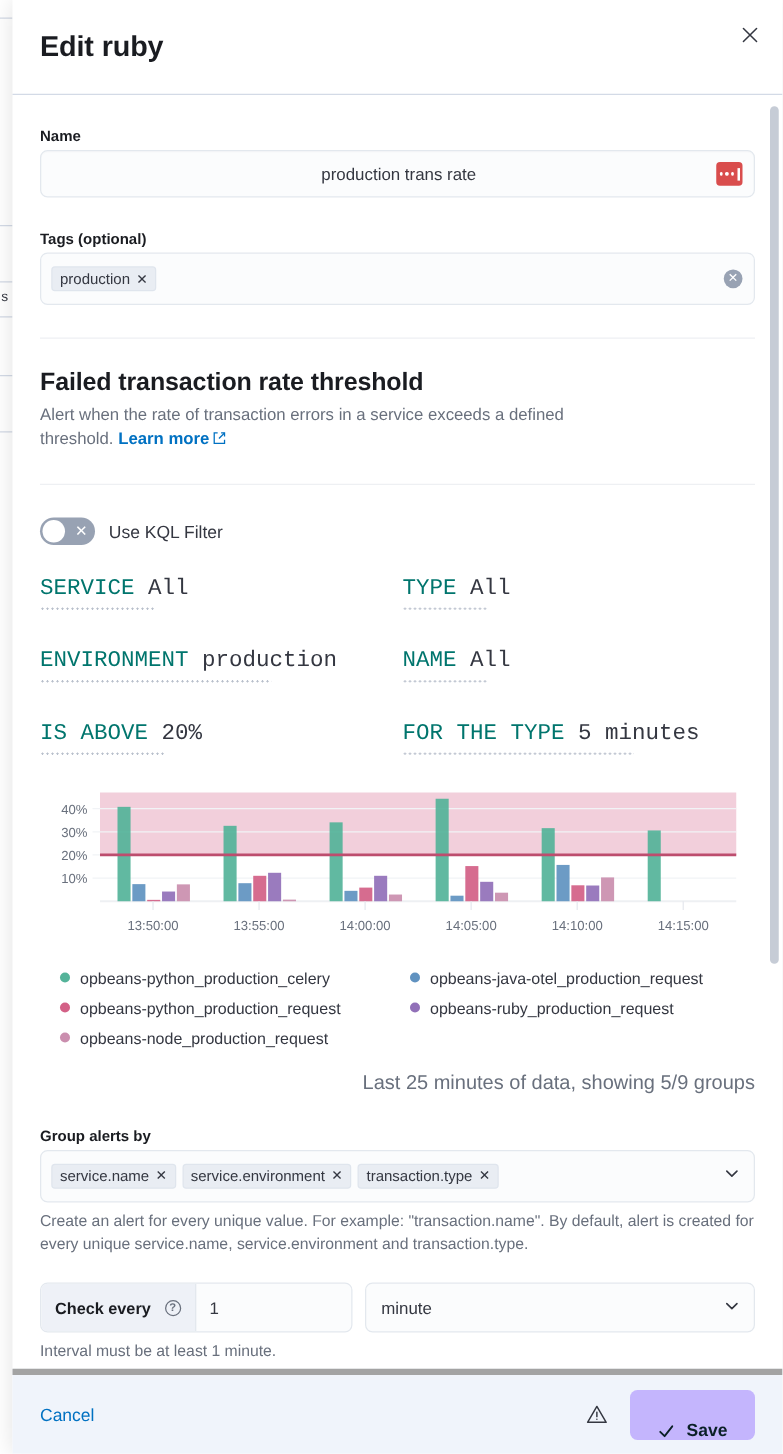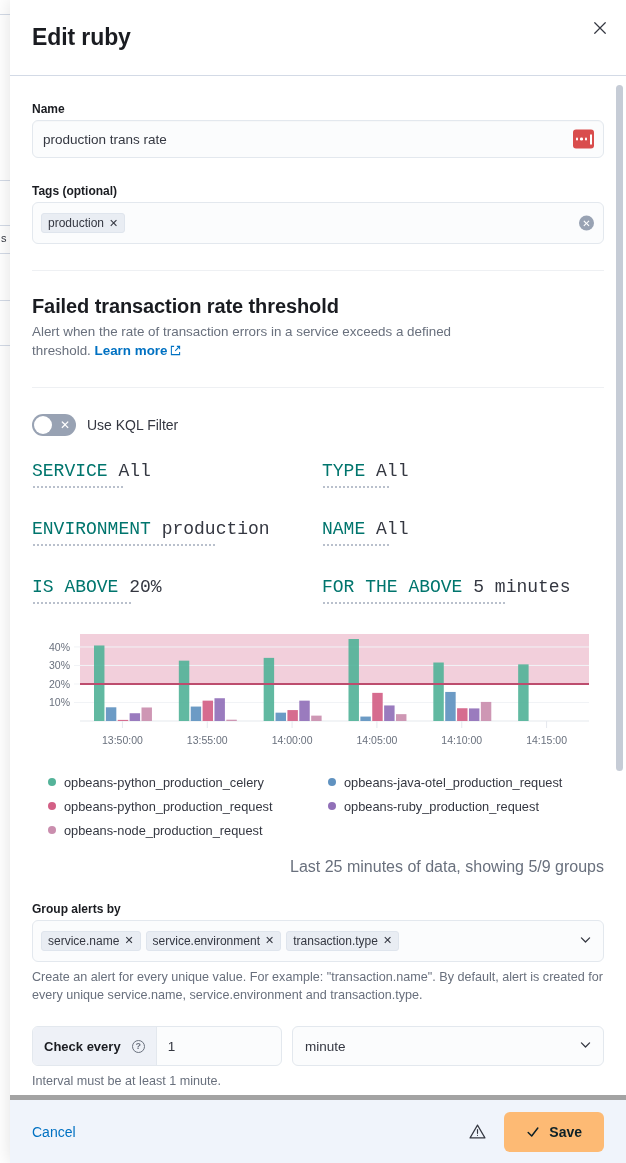--- a/index.html
+++ b/index.html
@@ -66,20 +66,21 @@
   .field { margin-top: 26px; }
   .field-label {
     font-size: 12px; font-weight: 700; color: #1a1c21; margin-bottom: 4px;
   }
   .text-input {
     height: 38px; background: #fbfcfd;
     border: 1px solid #e3e8ee; border-radius: 6px;
     box-shadow: 0 1px 1px rgba(0,0,0,0.02) inset;
     display: flex; align-items: center; padding: 0 8px;
     position: relative;
+    justify-content: center;
   }
   .text-input .val { font-size: 13.5px; color: #343741; padding-left: 2px; }
   .name-badge {
     position: absolute; right: 9px; top: 50%; transform: translateY(-50%);
     width: 21px; height: 19px; border-radius: 3px; background: #d94d4d;
     display: flex; align-items: center; justify-content: center; gap: 2px;
   }
   .name-badge i { width: 2.5px; height: 2.5px; border-radius: 50%; background: #fff; display:block; }
   .name-badge .caret { width: 1.5px; height: 10px; background: #fff; margin-left:1px; }
 
@@ -194,22 +195,22 @@
   
   .fly-footer {
     flex: 0 0 68px; height: 68px; background: #f0f4fb;
     border-top: 5px solid #a3a3a3;
     display: flex; align-items: center; padding: 12px 22px; gap: 11px;
   }
   .cancel-btn { font-size: 14px; color: #0071c2; font-weight: 400; cursor: pointer; }
   .footer-right { margin-left: auto; display: flex; align-items: center; gap: 18px; }
   .warn-icon { width: 17px; height: 17px; cursor: pointer; }
   .save-btn {
-    background: #fdba74; border: none; border-radius: 6px;
-    height: 40px; padding: 0 22px; display: flex; align-items: center; gap: 9px;
+    background: #c4b5fd; border: none; border-radius: 6px;
+    height: 40px; padding: 0 22px; display: flex; align-items: flex-end; gap: 9px;
     font-size: 14px; font-weight: 700; color: #0b2027; cursor: pointer;
     font-family: "Liberation Sans", sans-serif;
   }
   .save-btn svg { width: 14px; height: 14px; }
 </style>
 </head>
 <body>
 
 <div class="bg-page">
   <div class="bg-line" style="top:14px"></div>
@@ -301,21 +302,21 @@
       </div>
       <div class="qitem">
         <div class="qtext"><span class="qkey">NAME</span> <span class="qval">All</span></div>
         <div class="qunderline" style="width:68px"></div>
       </div>
       <div class="qitem">
         <div class="qtext"><span class="qkey">IS ABOVE</span> <span class="qval">20%</span></div>
         <div class="qunderline" style="width:100px"></div>
       </div>
       <div class="qitem">
-        <div class="qtext"><span class="qkey">FOR THE ABOVE</span> <span class="qval">5 minutes</span></div>
+        <div class="qtext"><span class="qkey">FOR THE TYPE</span> <span class="qval">5 minutes</span></div>
         <div class="qunderline" style="width:185px"></div>
       </div>
     </div>
 
     <div class="chart-wrap">
       <svg class="chart-svg" id="chart" width="560" height="135" viewBox="0 0 560 135">
           <rect x="48" y="8" width="509" height="49.97872340425532" fill="#f2cfdb"></rect>
           <line x1="42" x2="557" y1="76.48936170212767" y2="76.48936170212767" stroke="#f1f3f6" stroke-width="1"></line>
           <line x1="42" x2="557" y1="57.97872340425532" y2="57.97872340425532" stroke="#f1f3f6" stroke-width="1"></line>
           <line x1="42" x2="557" y1="39.46808510638298" y2="39.46808510638298" stroke="#f1f3f6" stroke-width="1"></line>

